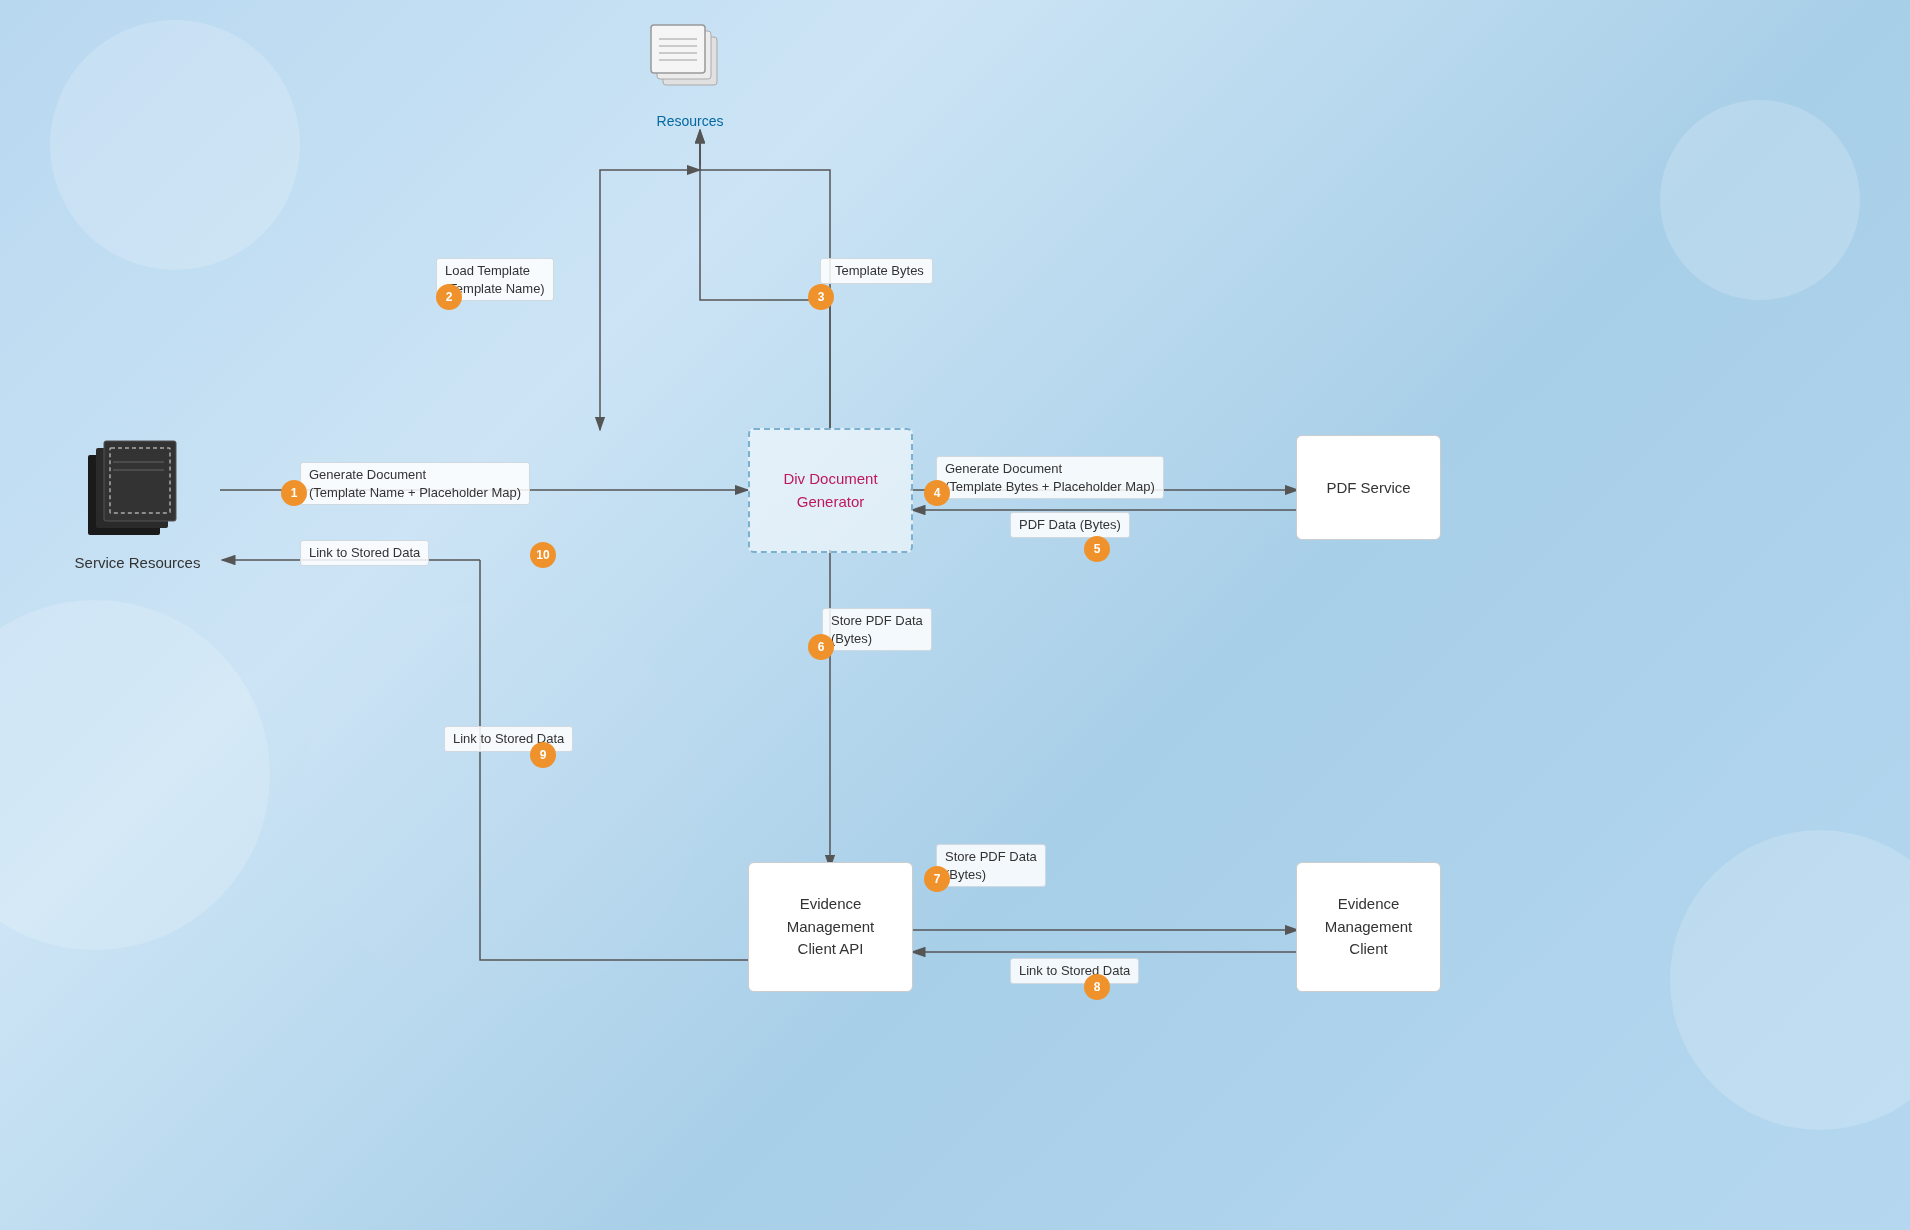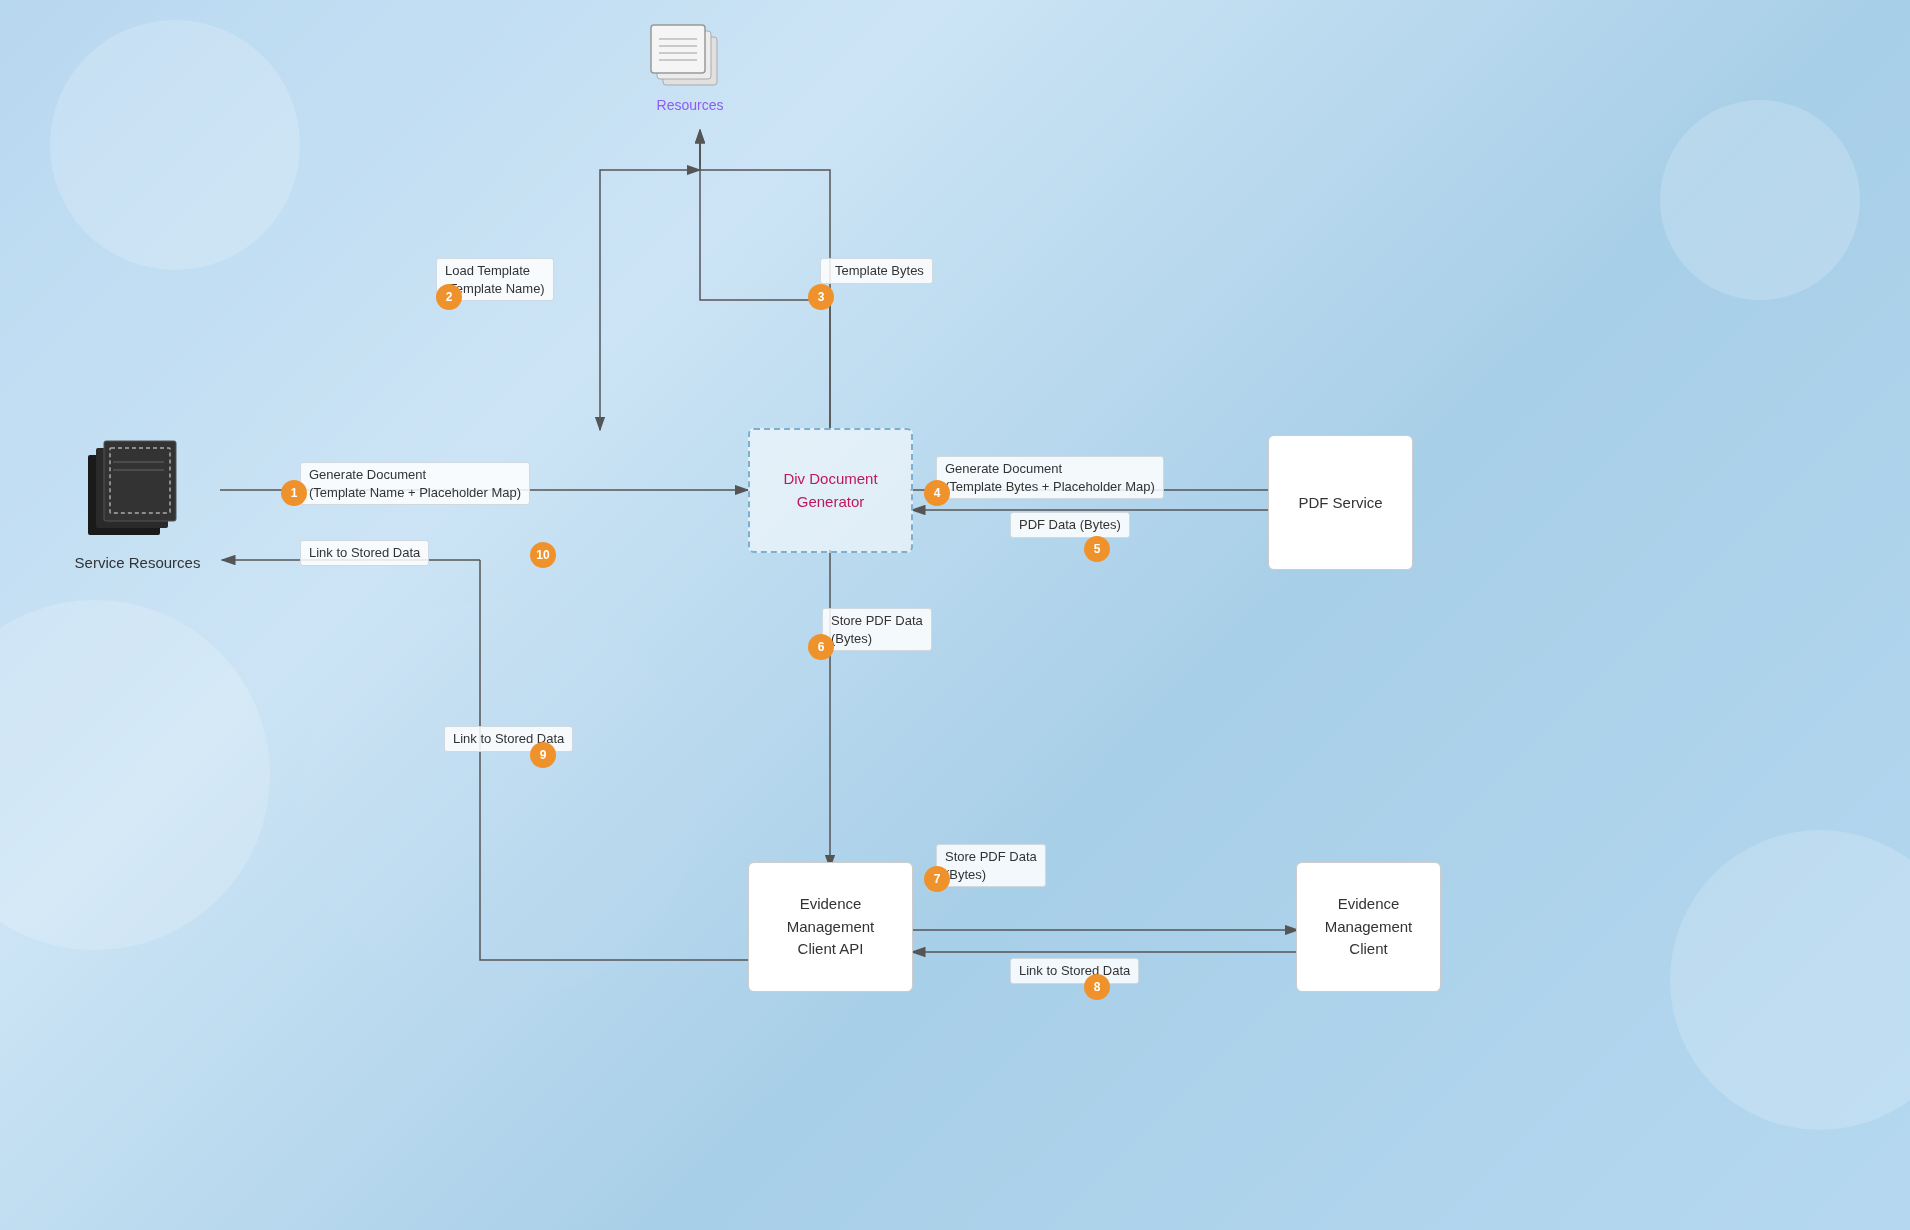--- a/index.html
+++ b/index.html
@@ -147,21 +147,21 @@
 
     <rect x="18" y="22" width="54" height="48" rx="3" fill="#e0e0e0" stroke="#aaa" stroke-width="1"></rect>
     <rect x="12" y="16" width="54" height="48" rx="3" fill="#ececec" stroke="#aaa" stroke-width="1"></rect>
     <rect x="6" y="10" width="54" height="48" rx="3" fill="#f5f5f5" stroke="#999" stroke-width="1.5"></rect>
 
     <line x1="14" y1="24" x2="52" y2="24" stroke="#bbb" stroke-width="1.5"></line>
     <line x1="14" y1="31" x2="52" y2="31" stroke="#bbb" stroke-width="1.5"></line>
     <line x1="14" y1="38" x2="52" y2="38" stroke="#bbb" stroke-width="1.5"></line>
     <line x1="14" y1="45" x2="52" y2="45" stroke="#bbb" stroke-width="1.5"></line>
   </svg>
-  <span style="font-size:14px;color:#8b5cf6;margin-top:2px;">Resources</span>
+  <span style="font-size:14px;color:#0369a1;margin-top:18px;">Resources</span>
 </div>
 
 <div class="service-consumer" style="left:55px;top:440px;width:165px;">
   <svg width="120" height="110" viewBox="0 0 120 110">
 
     <rect x="10" y="15" width="72" height="80" rx="2" fill="#1a1a1a"></rect>
     <rect x="18" y="8" width="72" height="80" rx="2" fill="#2a2a2a"></rect>
     <rect x="26" y="1" width="72" height="80" rx="2" fill="#333" stroke="#555" stroke-width="1"></rect>
 
     <rect x="32" y="8" width="60" height="65" rx="1" fill="none" stroke="#aaa" stroke-width="1.5" stroke-dasharray="4,3"></rect>
@@ -169,21 +169,21 @@
     <line x1="35" y1="22" x2="86" y2="22" stroke="#666" stroke-width="1"></line>
     <line x1="35" y1="30" x2="86" y2="30" stroke="#666" stroke-width="1"></line>
   </svg>
   <span style="font-size:15px;color:#333;text-align:center;margin-top:4px;">Service Resources</span>
 </div>
 
 <div class="box-dashed" style="left:748px;top:428px;width:165px;height:125px;">
   <span style="font-size:15px;color:#be185d;text-align:center;line-height:1.5;">Div Document<br>Generator</span>
 </div>
 
-<div class="box" style="left:1268px;top:435px;width:145px;height:135px;">
+<div class="box" style="left:1296px;top:435px;width:145px;height:105px;">
   <span style="font-size:15px;">PDF Service</span>
 </div>
 
 <div class="box" style="left:748px;top:862px;width:165px;height:130px;">
   <span style="font-size:15px;color:#333;text-align:center;line-height:1.5;">Evidence<br>Management<br>Client API</span>
 </div>
 
 <div class="box" style="left:1296px;top:862px;width:145px;height:130px;">
   <span style="font-size:15px;color:#333;text-align:center;line-height:1.5;">Evidence<br>Management<br>Client</span>
 </div>

